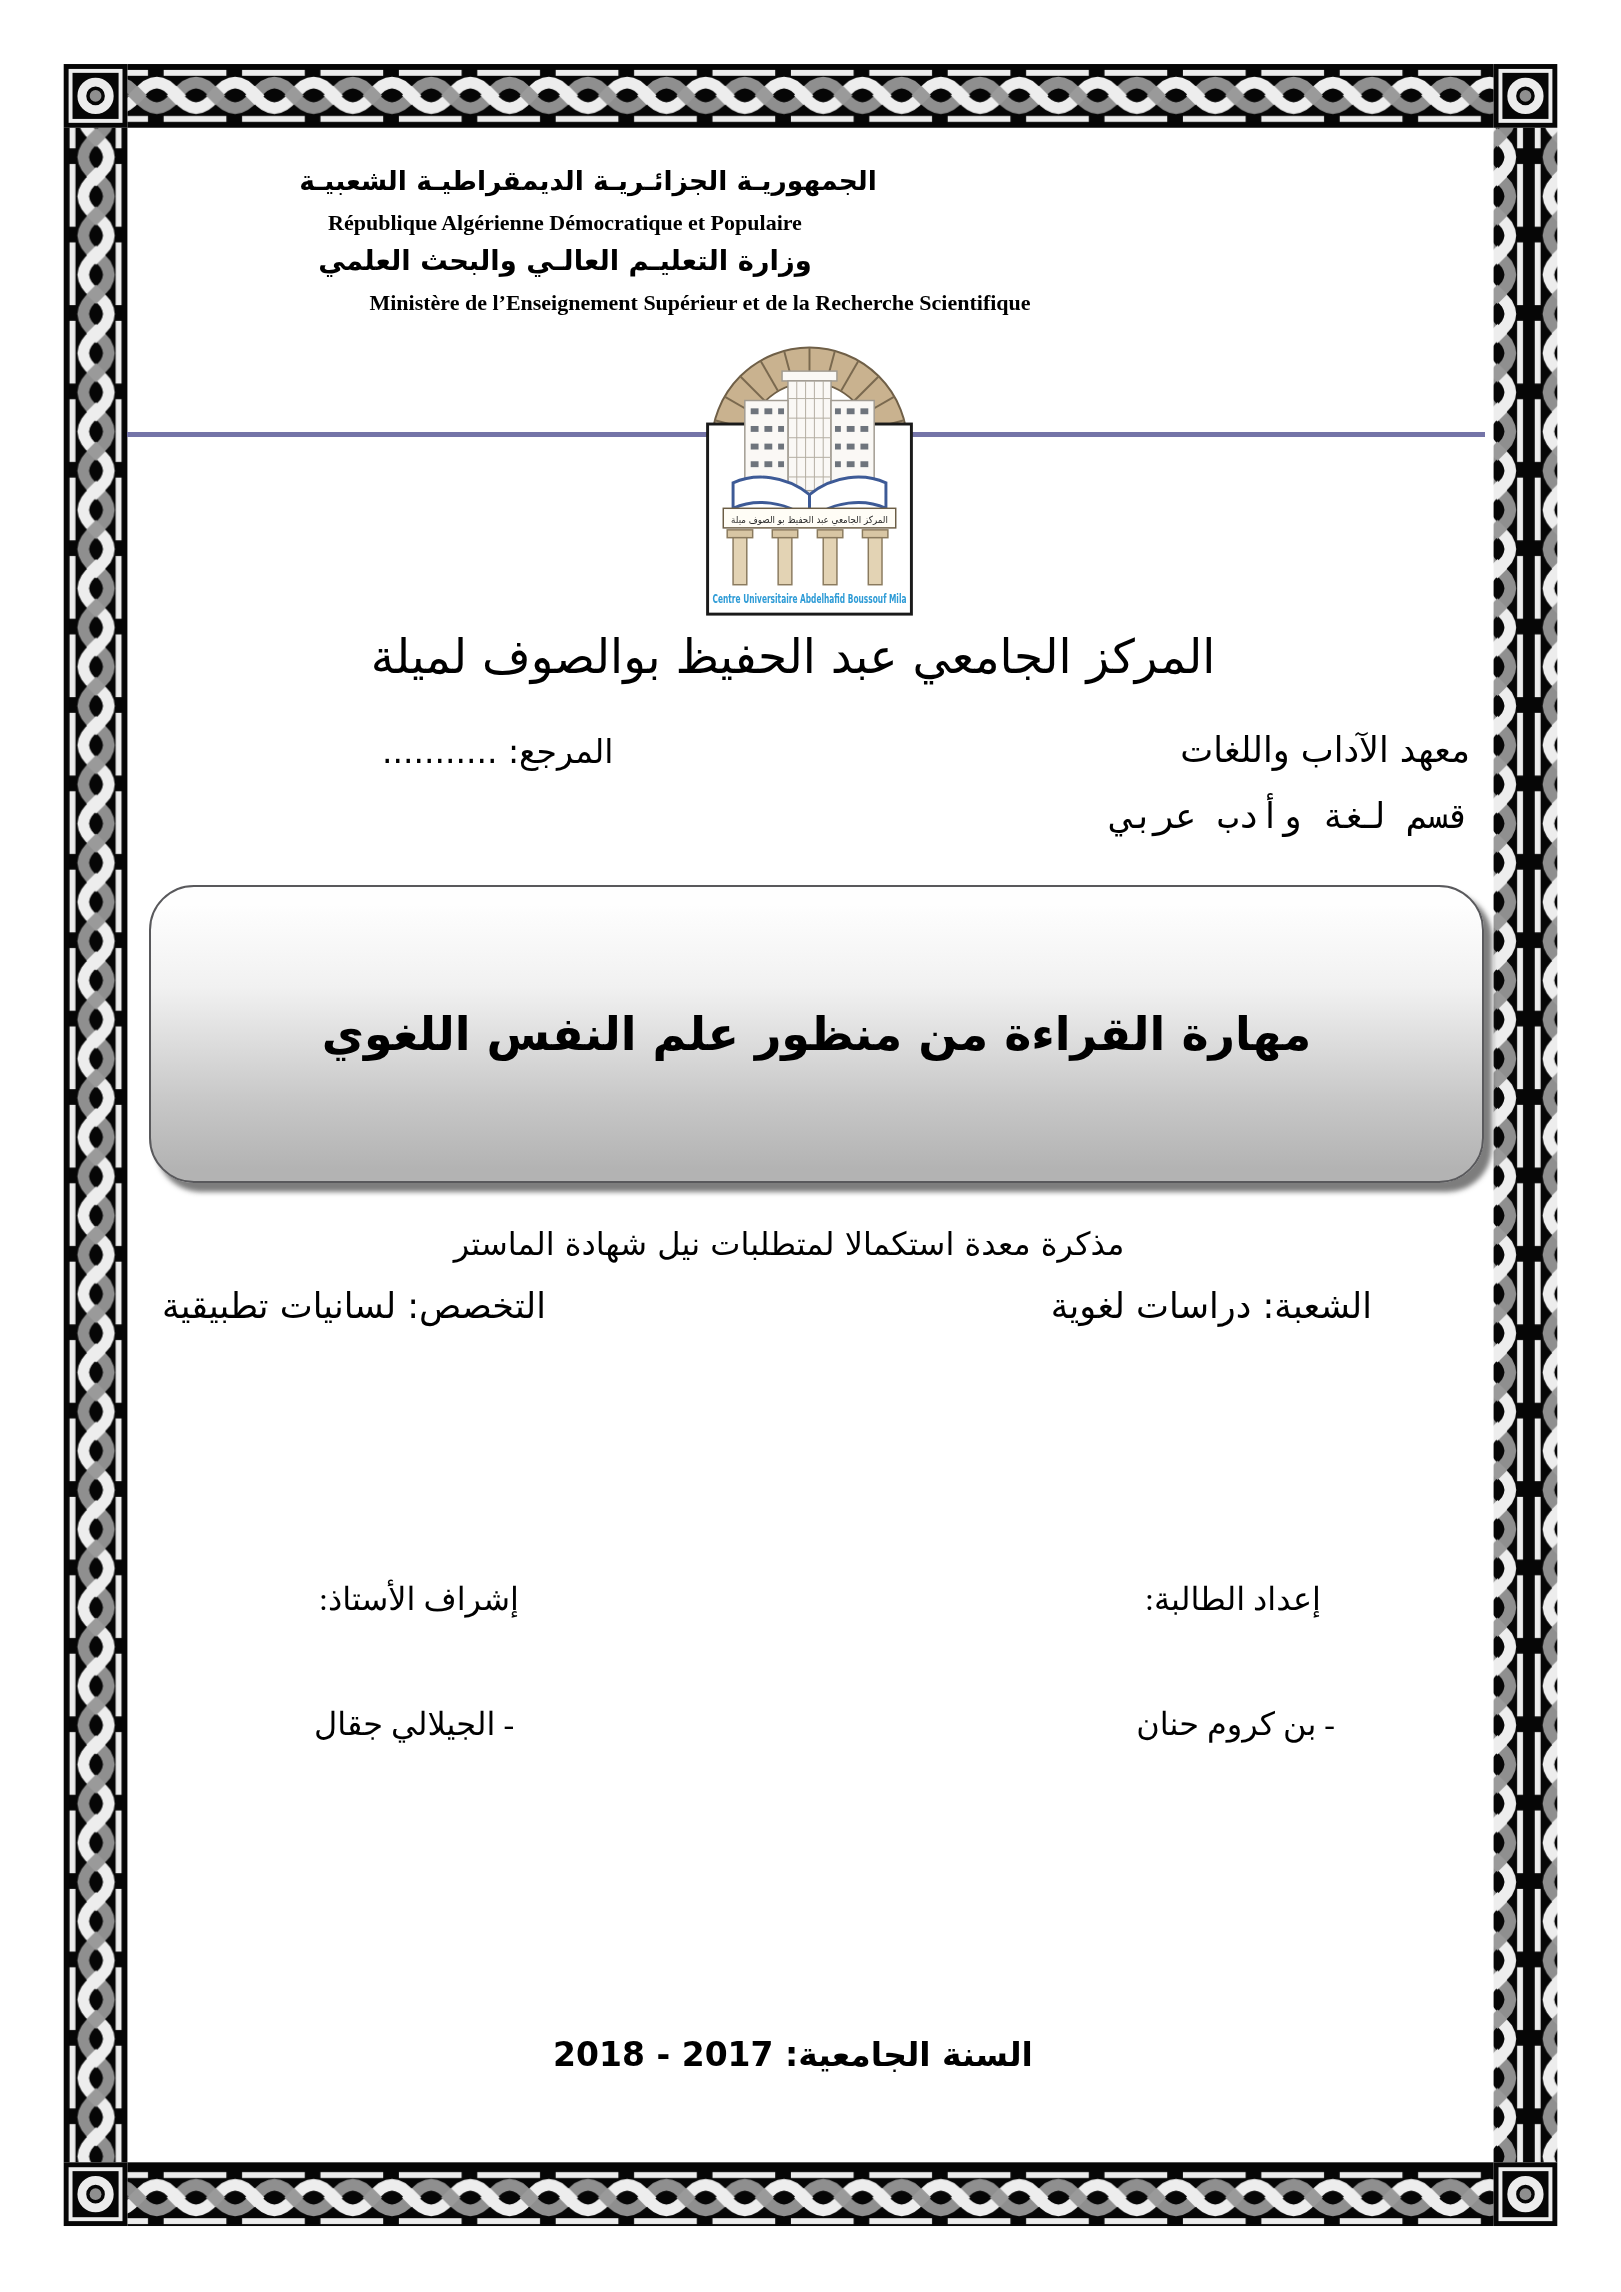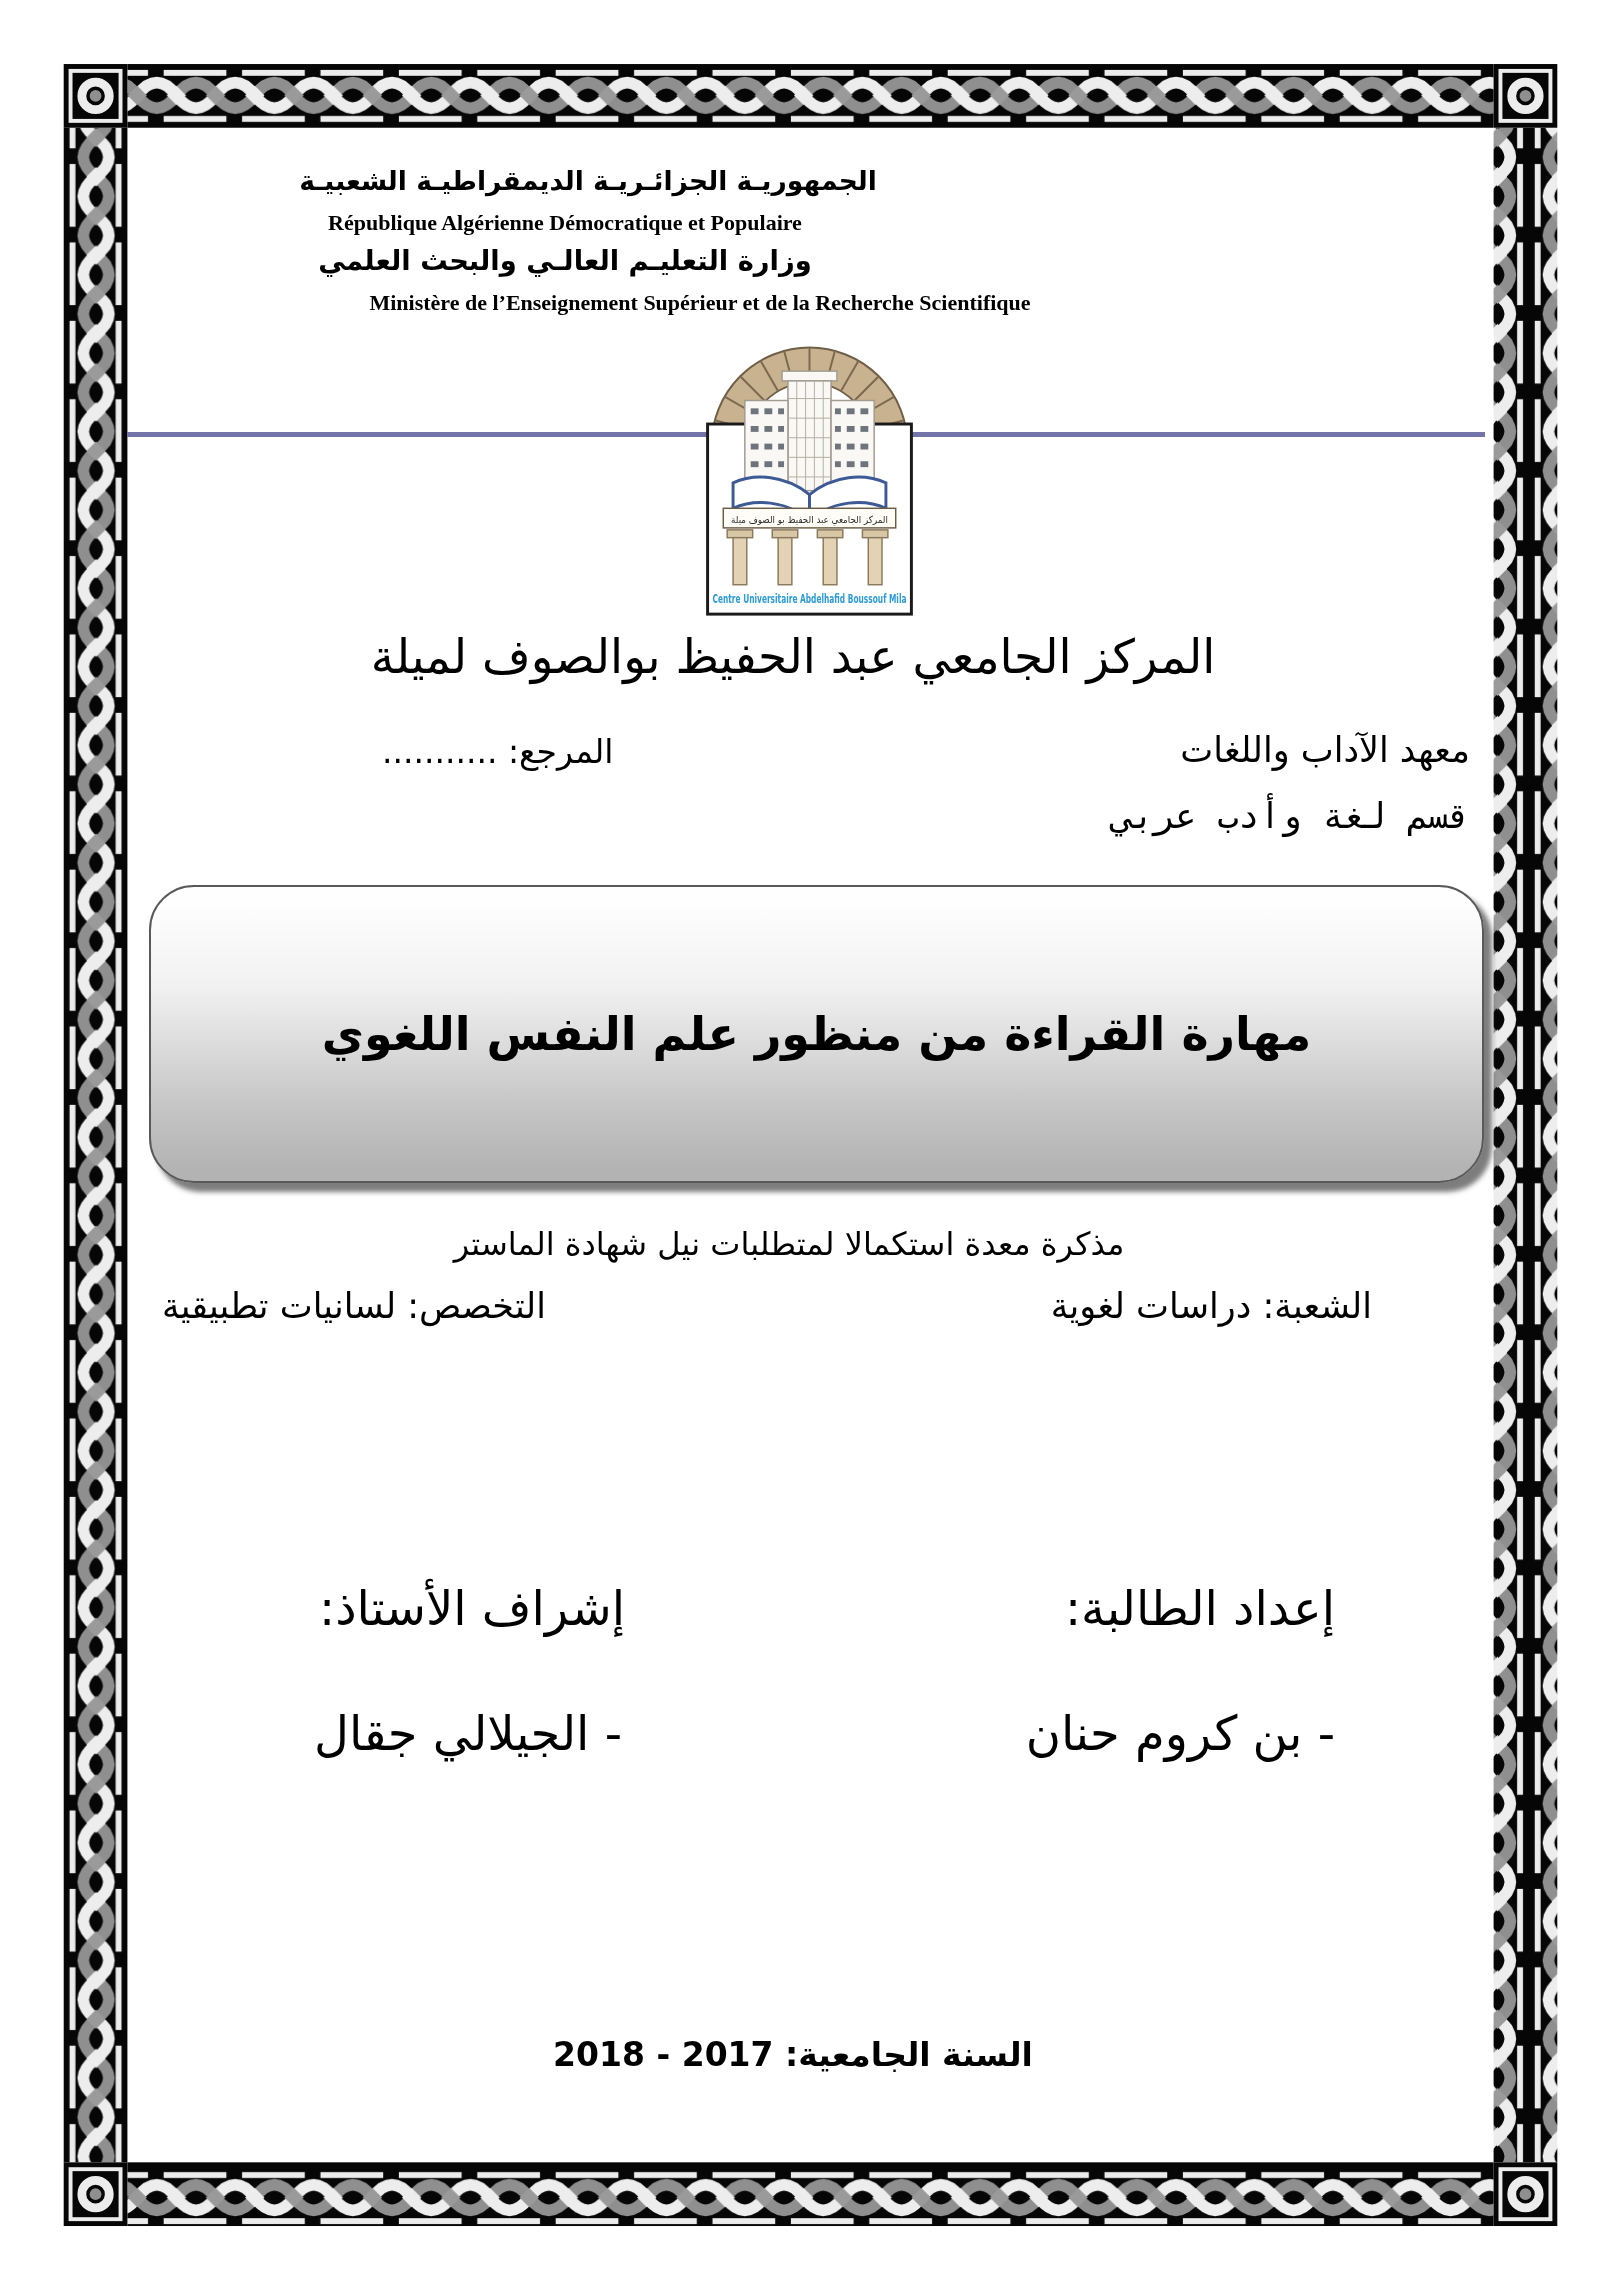--- a/index.html
+++ b/index.html
@@ -17,21 +17,21 @@
   .row-line{font-size:35px;white-space:nowrap;}
   .title-box{
     left:149px;top:885px;width:1331px;height:294px;border-radius:45px;
     border:2.9px solid #59595c;
     background:linear-gradient(180deg,#fefefe 6%,#f1f1f1 34%,#c6c6c6 74%,#b3b3b3 96%);
     box-shadow:7.8px 8.8px 4.9px rgba(55,55,55,0.65);
     display:flex;flex-direction:column;justify-content:center;align-items:center;
   }
   .title-line{font-weight:bold;font-size:46px;line-height:104px;white-space:nowrap;text-align:center;}
   .memo{font-size:32px;}
-  .detail{font-size:48px;white-space:nowrap;}
+  .detail{font-size:32px;white-space:nowrap;font-family:Liberation Serif, serif;}
   .year{font-weight:bold;font-size:33px;}
 </style>
 </head>
 <body>
 
 <svg class="abs" style="left:0;top:0;" width="1621" height="2293" viewBox="0 0 1654 2339" aria-hidden="true">
   <defs>
     <pattern id="bandH" width="80" height="65" patternUnits="userSpaceOnUse">
       <rect width="80" height="65" fill="#060606"></rect>
       <rect x="7" y="6" width="64" height="6" fill="#ececec"></rect>
@@ -188,19 +188,19 @@
 <div class="abs ar row-line" style="right:151px;top:796px;font-family:Liberation Mono, monospace;" lang="ar">قسم لغة وأدب عربي</div>
 
 <div class="abs title-box">
   <div class="ar title-line" lang="ar">مهارة القراءة من منظور علم النفس اللغوي</div>
 </div>
 
 <div class="abs ctr ar memo" style="left:765px;top:1225px;" lang="ar">مذكرة معدة استكمالا لمتطلبات نيل شهادة الماستر</div>
 <div class="abs ar row-line" style="right:249px;top:1286px;" lang="ar">الشعبة: دراسات لغوية</div>
 <div class="abs ar row-line" style="left:162px;top:1286px;" lang="ar">التخصص: لسانيات تطبيقية</div>
 
-<div class="abs ar detail" style="right:286px;top:1580px;" lang="ar">إعداد الطالبة:</div>
+<div class="abs ar detail" style="right:300px;top:1580px;" lang="ar">إعداد الطالبة:</div>
 <div class="abs ar detail" style="left:319px;top:1580px;" lang="ar">إشراف الأستاذ:</div>
 <div class="abs ar detail" style="right:286px;top:1705px;" lang="ar">- بن كروم حنان</div>
 <div class="abs ar detail" style="left:314px;top:1705px;" lang="ar">- الجيلالي جقال</div>
 
 <div class="abs ctr ar year" style="left:769px;top:2035px;" lang="ar">السنة الجامعية: 2017 - 2018</div>
 
 
 </body></html>

